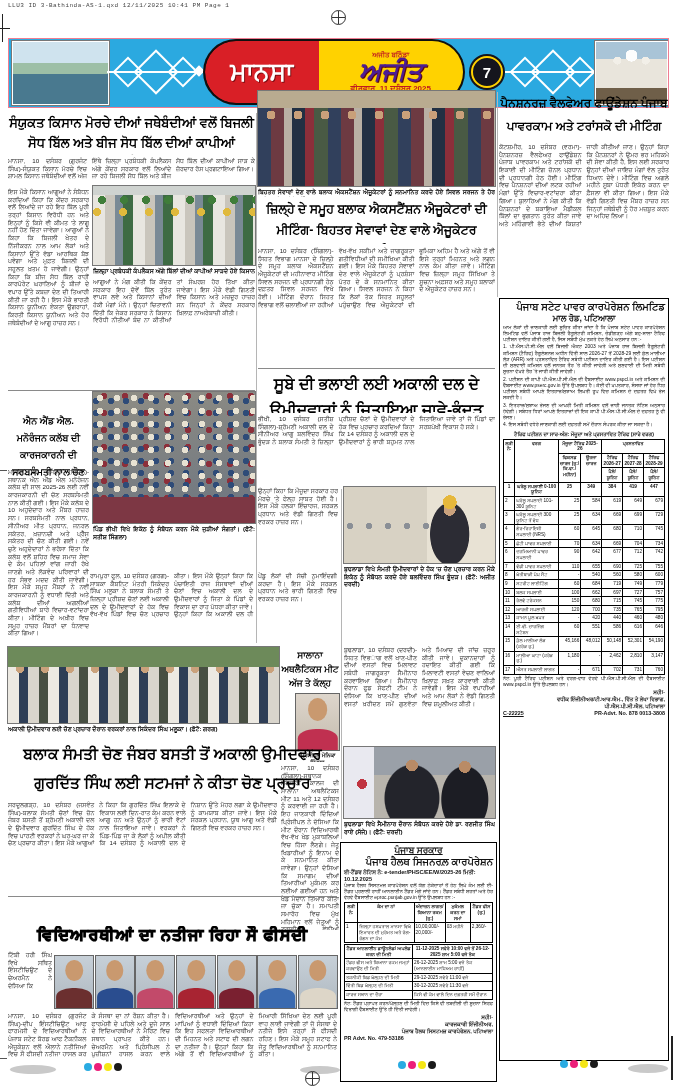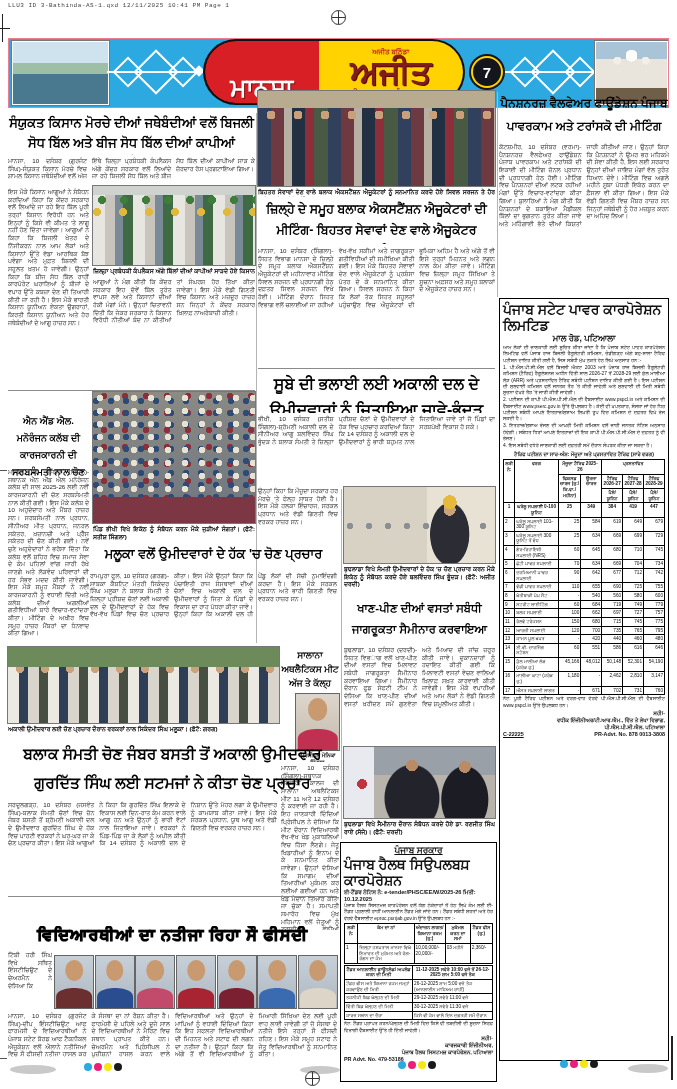--- a/index.html
+++ b/index.html
@@ -13,25 +13,25 @@
   .cols-2{column-count:2;column-gap:5px;}
   .cols-3{column-count:3;column-gap:5px;}
   .cols-4{column-count:4;column-gap:5px;}
   .caption{font-size:6.1px;font-weight:700;line-height:1.25;color:#000;text-align:justify;overflow:hidden;}
   .hr{border-top:1px solid #8a8a8a;height:0;}
   .vr{background:#b5b5b5;width:1px;}
   
   .mast{background:#2ba9e0;border:1.5px solid #ef7d92;box-sizing:border-box;overflow:hidden;}
   .mast .ph{border:1px solid #fff;}
   .oval{background:#101010;border-radius:36px;display:flex;overflow:hidden;box-shadow:0 0 0 2px #101010;}
-  .oval-left{background:#d91f26;flex:0 0 44%;display:flex;align-items:flex-end;justify-content:center;border-radius:34px 0 0 34px;}
+  .oval-left{background:#d91f26;flex:0 0 44%;display:flex;align-items:center;justify-content:center;border-radius:34px 0 0 34px;}
   .oval-left span{color:#fff;font-weight:700;font-size:25px;text-shadow:1px 1px 0 #7a0c10;}
   .oval-right{background:#ffd200;flex:1;display:flex;flex-direction:column;align-items:center;justify-content:center;line-height:1;padding:2px 0;}
   .paper-small{color:#c11b20;font-size:7px;font-weight:700;}
-  .paper-big{color:#7f1d1d;font-size:33px;font-weight:700;text-shadow:1px 1px 0 #5d0a0d;}
+  .paper-big{color:#4c1d95;font-size:26px;font-weight:700;text-shadow:1px 1px 0 #5d0a0d;font-style:italic;}
   .paper-date{color:#c11b20;font-size:8px;font-weight:700;margin-top:1px;}
   .page-circle{background:#15151d;border:2.5px solid #ffd200;border-radius:50%;box-shadow:0 0 0 2px #15151d;
                display:flex;align-items:center;justify-content:center;color:#fff;font-weight:700;font-size:15px;}
   .dia{position:absolute;border:2px solid #fff;transform:rotate(45deg);}
   .dia-fill{position:absolute;background:#fff;transform:rotate(45deg);}
   .dline{position:absolute;height:2px;background:#fff;}
   
   .photo{position:absolute;overflow:hidden;background:#9aa7ad;box-shadow:0 0 0 1px #777;}
   .ph-land{background:linear-gradient(180deg,#cfe3ee 0 34%,#9dbfa6 34% 52%,#49798f 52% 100%);}
   .ph-gurd{background:
@@ -87,21 +87,21 @@
   .strip .portrait:nth-child(4){--shirt:#a82432}
   .strip .portrait:nth-child(5){--shirt:#7a2030}
   .strip .portrait:nth-child(6){--shirt:#3a6ab0}
   .strip .portrait:nth-child(7){--shirt:#ddd6c8}
   .wportrait{--shirt:#c03050;background:linear-gradient(180deg,#ded6cc,#c4bbae);}
   
   .outline-head{color:#fff;-webkit-text-stroke:1px #000;text-shadow:0 0 1px #000;letter-spacing:1px;}
   
   .notice{border:1px solid #000;box-sizing:border-box;background:#fff;padding:2px 3px;overflow:hidden;}
   .notice .gov{font-size:9px;font-weight:700;text-align:center;text-decoration:underline;}
-  .notice .ttl{font-size:14px;font-weight:700;text-align:left;line-height:1.15;}
+  .notice .ttl{font-size:10px;font-weight:700;text-align:right;line-height:1.15;}
   .notice .sub{font-size:8.5px;font-weight:700;text-align:center;}
   .notice .ref{font-size:5.6px;font-weight:700;margin:1px 0;}
   .notice .para{font-size:4.9px;line-height:1.28;text-align:justify;margin:1px 0;}
   .notice .note{font-size:5.2px;font-weight:700;text-align:center;margin:2px 0 1px;}
   .ntable{width:100%;border-collapse:collapse;table-layout:fixed;}
   .ntable th,.ntable td{border:1px solid #000;font-size:4.7px;line-height:1.2;padding:1px;vertical-align:top;
     text-align:left;word-break:break-word;font-weight:400;}
   .ntable th{font-weight:700;text-align:center;}
   .ntable tr:first-child td{font-weight:700;text-align:center;}
   .num td:nth-child(n+3){text-align:right;}
@@ -166,21 +166,20 @@
   <div class="abs caption" style="left:93px;top:267px;width:162px;height:9px;">ਜ਼ਿਲ੍ਹਾ ਪ੍ਰਬੰਧਕੀ ਕੰਪਲੈਕਸ ਅੱਗੇ ਬਿੱਲਾਂ ਦੀਆਂ ਕਾਪੀਆਂ ਸਾੜਦੇ ਹੋਏ ਕਿਸਾਨ ਆਗੂ।</div>
   <div class="abs body-text cols-2" style="left:93px;top:278px;width:162px;height:108px;">ਆਗੂਆਂ ਨੇ ਮੰਗ ਕੀਤੀ ਕਿ ਕੇਂਦਰ ਸਰਕਾਰ ਇਹ ਦੋਵੇਂ ਬਿੱਲ ਤੁਰੰਤ ਵਾਪਸ ਲਵੇ ਅਤੇ ਕਿਸਾਨਾਂ ਦੀਆਂ ਹੱਕੀ ਮੰਗਾਂ ਮੰਨੇ। ਉਨ੍ਹਾਂ ਚਿਤਾਵਨੀ ਦਿੱਤੀ ਕਿ ਜੇਕਰ ਸਰਕਾਰ ਨੇ ਕਿਸਾਨ ਵਿਰੋਧੀ ਨੀਤੀਆਂ ਬੰਦ ਨਾ ਕੀਤੀਆਂ ਤਾਂ ਸੰਘਰਸ਼ ਹੋਰ ਤਿੱਖਾ ਕੀਤਾ ਜਾਵੇਗਾ। ਇਸ ਮੌਕੇ ਵੱਡੀ ਗਿਣਤੀ ਵਿਚ ਕਿਸਾਨ ਅਤੇ ਮਜ਼ਦੂਰ ਹਾਜ਼ਰ ਸਨ ਜਿਨ੍ਹਾਂ ਨੇ ਕੇਂਦਰ ਸਰਕਾਰ ਖ਼ਿਲਾਫ਼ ਨਾਅਰੇਬਾਜ਼ੀ ਕੀਤੀ।</div>
   <div class="abs hr" style="left:8px;top:390px;width:247px;"></div>
 
   <div class="abs headline" style="left:8px;top:412px;width:81px;height:72px;font-size:9.5px;line-height:1.8;">ਐਨ ਐਂਡ ਐਲ. ਮਨੋਰੰਜਨ ਕਲੱਬ ਦੀ ਕਾਰਜਕਾਰਨੀ ਦੀ ਸਰਬਸੰਮਤੀ ਨਾਲ ਚੋਣ</div>
   <div class="abs body-text" style="left:8px;top:468px;width:81px;height:292px;">ਮਾਨਸਾ, 10 ਦਸੰਬਰ (ਜਿੰਦਲ)-ਸਥਾਨਕ ਐਨ ਐਂਡ ਐਲ ਮਨੋਰੰਜਨ ਕਲੱਬ ਦੀ ਸਾਲ 2025-26 ਲਈ ਨਵੀਂ ਕਾਰਜਕਾਰਨੀ ਦੀ ਚੋਣ ਸਰਬਸੰਮਤੀ ਨਾਲ ਕੀਤੀ ਗਈ। ਇਸ ਮੌਕੇ ਕਲੱਬ ਦੇ 10 ਅਹੁਦੇਦਾਰ ਅਤੇ ਮੈਂਬਰ ਹਾਜ਼ਰ ਸਨ। ਸਰਬਸੰਮਤੀ ਨਾਲ ਪ੍ਰਧਾਨ, ਸੀਨੀਅਰ ਮੀਤ ਪ੍ਰਧਾਨ, ਜਨਰਲ ਸਕੱਤਰ, ਖ਼ਜ਼ਾਨਚੀ ਅਤੇ ਪ੍ਰੈੱਸ ਸਕੱਤਰ ਦੀ ਚੋਣ ਕੀਤੀ ਗਈ। ਨਵੇਂ ਚੁਣੇ ਅਹੁਦੇਦਾਰਾਂ ਨੇ ਭਰੋਸਾ ਦਿੱਤਾ ਕਿ ਕਲੱਬ ਵਲੋਂ ਸ਼ਹਿਰ ਵਿਚ ਸਮਾਜ ਸੇਵਾ ਦੇ ਕੰਮ ਪਹਿਲਾਂ ਵਾਂਗ ਜਾਰੀ ਰੱਖੇ ਜਾਣਗੇ ਅਤੇ ਲੋੜਵੰਦ ਪਰਿਵਾਰਾਂ ਦੀ ਹਰ ਸੰਭਵ ਮਦਦ ਕੀਤੀ ਜਾਵੇਗੀ। ਇਸ ਮੌਕੇ ਸਮੂਹ ਮੈਂਬਰਾਂ ਨੇ ਨਵੀਂ ਕਾਰਜਕਾਰਨੀ ਨੂੰ ਵਧਾਈ ਦਿੱਤੀ ਅਤੇ ਕਲੱਬ ਦੀਆਂ ਅਗਲੀਆਂ ਗਤੀਵਿਧੀਆਂ ਬਾਰੇ ਵਿਚਾਰ-ਵਟਾਂਦਰਾ ਕੀਤਾ। ਮੀਟਿੰਗ ਦੇ ਅਖ਼ੀਰ ਵਿਚ ਸਮੂਹ ਹਾਜ਼ਰ ਮੈਂਬਰਾਂ ਦਾ ਧੰਨਵਾਦ ਕੀਤਾ ਗਿਆ।</div>
 
   <div class="abs photo ph-crowd" style="left:93px;top:392px;width:162px;height:131px;"></div>
   <div class="abs caption" style="left:93px;top:525px;width:162px;height:19px;">ਪਿੰਡ ਭੀਖੀ ਵਿਖੇ ਇਕੱਠ ਨੂੰ ਸੰਬੋਧਨ ਕਰਨ ਮੌਕੇ ਜੁੜੀਆਂ ਸੰਗਤਾਂ।  (ਫੋਟੋ: ਸਤੀਸ਼ ਸਿੰਗਲਾ)</div>
 
-  <div class="abs headline" style="left:90px;top:546px;width:247px;height:24px;font-size:13px;white-space:nowrap;">ਮਲੂਕਾ ਵਲੋਂ ਉਮੀਦਵਾਰਾਂ ਦੇ ਹੱਕ 'ਚ ਚੋਣ ਪ੍ਰਚਾਰ</div>
   <div class="abs body-text cols-3" style="left:90px;top:572px;width:247px;height:73px;">ਰਾਮਪੁਰਾ ਫੂਲ, 10 ਦਸੰਬਰ (ਗਰਗ)-ਸਾਬਕਾ ਕੈਬਨਿਟ ਮੰਤਰੀ ਸਿਕੰਦਰ ਸਿੰਘ ਮਲੂਕਾ ਨੇ ਬਲਾਕ ਸੰਮਤੀ ਤੇ ਜ਼ਿਲ੍ਹਾ ਪ੍ਰੀਸ਼ਦ ਚੋਣਾਂ ਲਈ ਅਕਾਲੀ ਦਲ ਦੇ ਉਮੀਦਵਾਰਾਂ ਦੇ ਹੱਕ ਵਿਚ ਵੱਖ-ਵੱਖ ਪਿੰਡਾਂ ਵਿਚ ਚੋਣ ਪ੍ਰਚਾਰ ਕੀਤਾ। ਇਸ ਮੌਕੇ ਉਨ੍ਹਾਂ ਕਿਹਾ ਕਿ ਪੰਚਾਇਤੀ ਰਾਜ ਸੰਸਥਾਵਾਂ ਦੀਆਂ ਚੋਣਾਂ ਵਿਚ ਅਕਾਲੀ ਦਲ ਦੇ ਉਮੀਦਵਾਰਾਂ ਨੂੰ ਜਿਤਾ ਕੇ ਪਿੰਡਾਂ ਦੇ ਵਿਕਾਸ ਦਾ ਰਾਹ ਪੱਧਰਾ ਕੀਤਾ ਜਾਵੇ। ਉਨ੍ਹਾਂ ਕਿਹਾ ਕਿ ਅਕਾਲੀ ਦਲ ਹੀ ਪੇਂਡੂ ਲੋਕਾਂ ਦੀ ਸੱਚੀ ਨੁਮਾਇੰਦਗੀ ਕਰਦਾ ਹੈ। ਇਸ ਮੌਕੇ ਸਰਕਲ ਪ੍ਰਧਾਨ ਅਤੇ ਭਾਰੀ ਗਿਣਤੀ ਵਿਚ ਵਰਕਰ ਹਾਜ਼ਰ ਸਨ।</div>
   <div class="abs photo ph-group" style="left:8px;top:647px;width:271px;height:76px;"></div>
   <div class="abs caption" style="left:8px;top:725px;width:271px;height:10px;">ਅਕਾਲੀ ਉਮੀਦਵਾਰ ਲਈ ਚੋਣ ਪ੍ਰਚਾਰ ਦੌਰਾਨ ਵਰਕਰਾਂ ਨਾਲ ਸਿਕੰਦਰ ਸਿੰਘ ਮਲੂਕਾ।  (ਫੋਟੋ: ਗਰਗ)</div>
 
   <div class="abs headline" style="left:281px;top:649px;width:58px;height:42px;font-size:9px;line-height:1.55;">ਸਾਲਾਨਾ ਅਥਲੈਟਿਕਸ ਮੀਟ ਅੱਜ ਤੇ ਕੱਲ੍ਹ</div>
   <div class="abs portrait wportrait" style="left:296px;top:694px;width:43px;height:56px;"></div>
   <div class="abs caption" style="left:296px;top:752px;width:43px;height:10px;font-size:5.4px;text-align:center;">ਪ੍ਰਿੰਸੀਪਲ ਮੋਨਿਕਾ ਸਿੰਗਲਾ</div>
   <div class="abs body-text" style="left:281px;top:764px;width:58px;height:166px;">ਮਾਨਸਾ, 10 ਦਸੰਬਰ (ਸਿੰਗਲਾ)-ਸਥਾਨਕ ਸਰਕਾਰੀ ਕਾਲਜ ਦੀ ਸਾਲਾਨਾ ਅਥਲੈਟਿਕਸ ਮੀਟ 11 ਅਤੇ 12 ਦਸੰਬਰ ਨੂੰ ਕਰਵਾਈ ਜਾ ਰਹੀ ਹੈ। ਇਹ ਜਾਣਕਾਰੀ ਦਿੰਦਿਆਂ ਪ੍ਰਿੰਸੀਪਲ ਨੇ ਦੱਸਿਆ ਕਿ ਮੀਟ ਦੌਰਾਨ ਵਿਦਿਆਰਥੀ ਵੱਖ-ਵੱਖ ਖੇਡ ਮੁਕਾਬਲਿਆਂ ਵਿਚ ਹਿੱਸਾ ਲੈਣਗੇ। ਜੇਤੂ ਖਿਡਾਰੀਆਂ ਨੂੰ ਇਨਾਮ ਦੇ ਕੇ ਸਨਮਾਨਿਤ ਕੀਤਾ ਜਾਵੇਗਾ। ਉਨ੍ਹਾਂ ਦੱਸਿਆ ਕਿ ਸਮਾਗਮ ਦੀਆਂ ਤਿਆਰੀਆਂ ਮੁਕੰਮਲ ਕਰ ਲਈਆਂ ਗਈਆਂ ਹਨ ਅਤੇ ਖੇਡ ਮੈਦਾਨ ਤਿਆਰ ਕੀਤਾ ਜਾ ਚੁੱਕਾ ਹੈ। ਸਮਾਪਤੀ ਸਮਾਰੋਹ ਵਿਚ ਮੁੱਖ ਮਹਿਮਾਨ ਵਲੋਂ ਜੇਤੂਆਂ ਨੂੰ ਟਰਾਫੀਆਂ ਵੰਡੀਆਂ ਜਾਣਗੀਆਂ।</div>
 
   <div class="abs headline" style="left:8px;top:740px;width:329px;height:58px;font-size:15.5px;line-height:1.85;">ਬਲਾਕ ਸੰਮਤੀ ਚੋਣ ਜੰਬਰ ਬਸਤੀ ਤੋਂ ਅਕਾਲੀ ਉਮੀਦਵਾਰ ਗੁਰਦਿੱਤ ਸਿੰਘ ਲਈ ਸਟਮਜਾਂ ਨੇ ਕੀਤਾ ਚੋਣ ਪ੍ਰਚਾਰ</div>
@@ -205,28 +204,27 @@
   <div class="abs headline" style="left:258px;top:199px;width:237px;height:45px;font-size:12.5px;line-height:1.65;">ਜ਼ਿਲ੍ਹੇ ਦੇ ਸਮੂਹ ਬਲਾਕ ਐਕਸਟੈਂਸ਼ਨ ਐਜੂਕੇਟਰਾਂ ਦੀ ਮੀਟਿੰਗ- ਬਿਹਤਰ ਸੇਵਾਵਾਂ ਦੇਣ ਵਾਲੇ ਐਜੂਕੇਟਰ ਸਨਮਾਨਿਤ</div>
   <div class="abs body-text cols-3" style="left:258px;top:247px;width:237px;height:118px;">ਮਾਨਸਾ, 10 ਦਸੰਬਰ (ਸਿੰਗਲਾ)-ਸਿਹਤ ਵਿਭਾਗ ਮਾਨਸਾ ਦੇ ਜ਼ਿਲ੍ਹੇ ਦੇ ਸਮੂਹ ਬਲਾਕ ਐਕਸਟੈਂਸ਼ਨ ਐਜੂਕੇਟਰਾਂ ਦੀ ਮਹੀਨਾਵਾਰ ਮੀਟਿੰਗ ਸਿਵਲ ਸਰਜਨ ਦੀ ਪ੍ਰਧਾਨਗੀ ਹੇਠ ਦਫ਼ਤਰ ਸਿਵਲ ਸਰਜਨ ਵਿਖੇ ਹੋਈ। ਮੀਟਿੰਗ ਦੌਰਾਨ ਸਿਹਤ ਵਿਭਾਗ ਵਲੋਂ ਚਲਾਈਆਂ ਜਾ ਰਹੀਆਂ ਵੱਖ-ਵੱਖ ਸਕੀਮਾਂ ਅਤੇ ਜਾਗਰੂਕਤਾ ਗਤੀਵਿਧੀਆਂ ਦੀ ਸਮੀਖਿਆ ਕੀਤੀ ਗਈ। ਇਸ ਮੌਕੇ ਬਿਹਤਰ ਸੇਵਾਵਾਂ ਦੇਣ ਵਾਲੇ ਐਜੂਕੇਟਰਾਂ ਨੂੰ ਪ੍ਰਸ਼ੰਸਾ ਪੱਤਰ ਦੇ ਕੇ ਸਨਮਾਨਿਤ ਕੀਤਾ ਗਿਆ। ਸਿਵਲ ਸਰਜਨ ਨੇ ਕਿਹਾ ਕਿ ਲੋਕਾਂ ਤੱਕ ਸਿਹਤ ਸਹੂਲਤਾਂ ਪਹੁੰਚਾਉਣ ਵਿਚ ਐਜੂਕੇਟਰਾਂ ਦੀ ਭੂਮਿਕਾ ਅਹਿਮ ਹੈ ਅਤੇ ਅੱਗੇ ਤੋਂ ਵੀ ਇਸੇ ਤਰ੍ਹਾਂ ਮਿਹਨਤ ਅਤੇ ਲਗਨ ਨਾਲ ਕੰਮ ਕੀਤਾ ਜਾਵੇ। ਮੀਟਿੰਗ ਵਿਚ ਜ਼ਿਲ੍ਹਾ ਸਮੂਹ ਸਿੱਖਿਆ ਤੇ ਸੂਚਨਾ ਅਫ਼ਸਰ ਅਤੇ ਸਮੂਹ ਬਲਾਕਾਂ ਦੇ ਐਜੂਕੇਟਰ ਹਾਜ਼ਰ ਸਨ।</div>
   <div class="abs hr" style="left:258px;top:368px;width:237px;"></div>
 
   <div class="abs headline" style="left:258px;top:371px;width:237px;height:42px;font-size:16px;line-height:1.65;">ਸੂਬੇ ਦੀ ਭਲਾਈ ਲਈ ਅਕਾਲੀ ਦਲ ਦੇ ਉਮੀਦਵਾਰਾਂ ਨੂੰ ਜਿਤਾਇਆ ਜਾਵੇ-ਭੂੰਦੜ</div>
   <div class="abs body-text cols-3" style="left:258px;top:415px;width:237px;height:70px;">ਭੀਖੀ, 10 ਦਸੰਬਰ (ਸਤੀਸ਼ ਸਿੰਗਲਾ)-ਸ਼੍ਰੋਮਣੀ ਅਕਾਲੀ ਦਲ ਦੇ ਸੀਨੀਅਰ ਆਗੂ ਬਲਵਿੰਦਰ ਸਿੰਘ ਭੂੰਦੜ ਨੇ ਬਲਾਕ ਸੰਮਤੀ ਤੇ ਜ਼ਿਲ੍ਹਾ ਪ੍ਰੀਸ਼ਦ ਚੋਣਾਂ ਦੇ ਉਮੀਦਵਾਰਾਂ ਦੇ ਹੱਕ ਵਿਚ ਪ੍ਰਚਾਰ ਕਰਦਿਆਂ ਕਿਹਾ ਕਿ 14 ਦਸੰਬਰ ਨੂੰ ਅਕਾਲੀ ਦਲ ਦੇ ਉਮੀਦਵਾਰਾਂ ਨੂੰ ਭਾਰੀ ਬਹੁਮਤ ਨਾਲ ਜਿਤਾਇਆ ਜਾਵੇ ਤਾਂ ਜੋ ਪਿੰਡਾਂ ਦਾ ਸਰਬਪੱਖੀ ਵਿਕਾਸ ਹੋ ਸਕੇ।</div>
   <div class="abs body-text" style="left:258px;top:487px;width:80px;height:55px;">ਉਨ੍ਹਾਂ ਕਿਹਾ ਕਿ ਮੌਜੂਦਾ ਸਰਕਾਰ ਹਰ ਮੋਰਚੇ 'ਤੇ ਫੇਲ੍ਹ ਸਾਬਤ ਹੋਈ ਹੈ। ਇਸ ਮੌਕੇ ਹਲਕਾ ਇੰਚਾਰਜ, ਸਰਕਲ ਪ੍ਰਧਾਨ ਅਤੇ ਵੱਡੀ ਗਿਣਤੀ ਵਿਚ ਵਰਕਰ ਹਾਜ਼ਰ ਸਨ।</div>
   <div class="abs photo ph-speaker" style="left:344px;top:487px;width:151px;height:76px;"></div>
   <div class="abs caption" style="left:344px;top:565px;width:151px;height:30px;">ਬੁਢਲਾਡਾ ਵਿਖੇ ਸੰਮਤੀ ਉਮੀਦਵਾਰਾਂ ਦੇ ਹੱਕ 'ਚ ਚੋਣ ਪ੍ਰਚਾਰ ਕਰਨ ਮੌਕੇ ਇਕੱਠ ਨੂੰ ਸੰਬੋਧਨ ਕਰਦੇ ਹੋਏ ਬਲਵਿੰਦਰ ਸਿੰਘ ਭੂੰਦੜ।  (ਫੋਟੋ: ਅਜੀਤ ਦਰਦੀ)</div>
 
-  <div class="abs headline" style="left:344px;top:598px;width:151px;height:45px;font-size:11.5px;line-height:1.8;">ਖਾਣ-ਪੀਣ ਦੀਆਂ ਵਸਤਾਂ ਸਬੰਧੀ ਜਾਗਰੂਕਤਾ ਸੈਮੀਨਾਰ ਕਰਵਾਇਆ</div>
   <div class="abs body-text cols-2" style="left:344px;top:646px;width:151px;height:99px;">ਬੁਢਲਾਡਾ, 10 ਦਸੰਬਰ (ਦਰਦੀ)-ਸਿਹਤ ਵਿਭ­ਾਗ ਵਲੋਂ ਖਾਣ-ਪੀਣ ਦੀਆਂ ਵਸਤਾਂ ਵਿਚ ਮਿਲਾਵਟ ਸਬੰਧੀ ਜਾਗਰੂਕਤਾ ਸੈਮੀਨਾਰ ਕਰਵਾਇਆ ਗਿਆ। ਸੈਮੀਨਾਰ ਦੌਰਾਨ ਫੂਡ ਸੇਫਟੀ ਟੀਮ ਨੇ ਦੱਸਿਆ ਕਿ ਖਾਣ-ਪੀਣ ਦੀਆਂ ਵਸਤਾਂ ਖ਼ਰੀਦਣ ਸਮੇਂ ਗੁਣਵੱਤਾ ਅਤੇ ਮਿਆਦ ਦੀ ਜਾਂਚ ਜ਼ਰੂਰ ਕੀਤੀ ਜਾਵੇ। ਦੁਕਾਨਦਾਰਾਂ ਨੂੰ ਹਦਾਇਤ ਕੀਤੀ ਗਈ ਕਿ ਮਿਲਾਵਟੀ ਵਸਤਾਂ ਵੇਚਣ ਵਾਲਿਆਂ ਖ਼ਿਲਾਫ਼ ਸਖ਼ਤ ਕਾਰਵਾਈ ਕੀਤੀ ਜਾਵੇਗੀ। ਇਸ ਮੌਕੇ ਵਪਾਰੀਆਂ ਅਤੇ ਆਮ ਲੋਕਾਂ ਨੇ ਵੱਡੀ ਗਿਣਤੀ ਵਿਚ ਸ਼ਮੂਲੀਅਤ ਕੀਤੀ।</div>
   <div class="abs photo ph-seminar" style="left:344px;top:747px;width:151px;height:71px;"></div>
   <div class="abs caption" style="left:344px;top:820px;width:151px;height:19px;">ਬੁਢਲਾਡਾ ਵਿਖੇ ਸੈਮੀਨਾਰ ਦੌਰਾਨ ਸੰਬੋਧਨ ਕਰਦੇ ਹੋਏ ਡਾ. ਰਣਜੀਤ ਸਿੰਘ ਰਾਏ (ਸੱਜੇ)।  (ਫੋਟੋ: ਦਰਦੀ)</div>
 
   <div class="abs notice" style="left:340px;top:842px;width:157px;height:240px;">
     <div class="gov">ਪੰਜਾਬ ਸਰਕਾਰ</div>
-    <div class="ttl">ਪੰਜਾਬ ਹੈਲਥ ਸਿਉਪਲਬਧ਼ ਕਾਰਪੋਰੇਸ਼ਨ</div>
+    <div class="ttl">ਪੰਜਾਬ ਹੈਲਥ ਸਿਜਨਰਲ਼ ਕਾਰਪੋਰੇਸ਼ਨ</div>
     <div class="ref">ਈ-ਟੈਂਡਰ ਨੋਟਿਸ ਨੰ: e-tender/PHSC/EE/W/2025-26 ਮਿਤੀ: 10.12.2025</div>
     <div class="para">ਪੰਜਾਬ ਹੈਲਥ ਸਿਸਟਮਜ਼ ਕਾਰਪੋਰੇਸ਼ਨ ਵਲੋਂ ਯੋਗ ਠੇਕੇਦਾਰਾਂ ਤੋਂ ਹੇਠ ਲਿਖੇ ਕੰਮ ਲਈ ਈ-ਟੈਂਡਰ ਪ੍ਰਣਾਲੀ ਰਾਹੀਂ ਆਨਲਾਈਨ ਟੈਂਡਰ ਮੰਗੇ ਜਾਂਦੇ ਹਨ। ਟੈਂਡਰ ਸਬੰਧੀ ਸ਼ਰਤਾਂ ਅਤੇ ਹੋਰ ਵੇਰਵੇ ਵੈੱਬਸਾਈਟ eproc.punjab.gov.in ਉੱਤੇ ਉਪਲਬਧ ਹਨ :-</div>
     <table class="ntable">
       <colgroup>
           <col style="width:9%">
           <col style="width:38%">
           <col style="width:21%">
           <col style="width:17%">
           <col style="width:15%">
         </colgroup>

